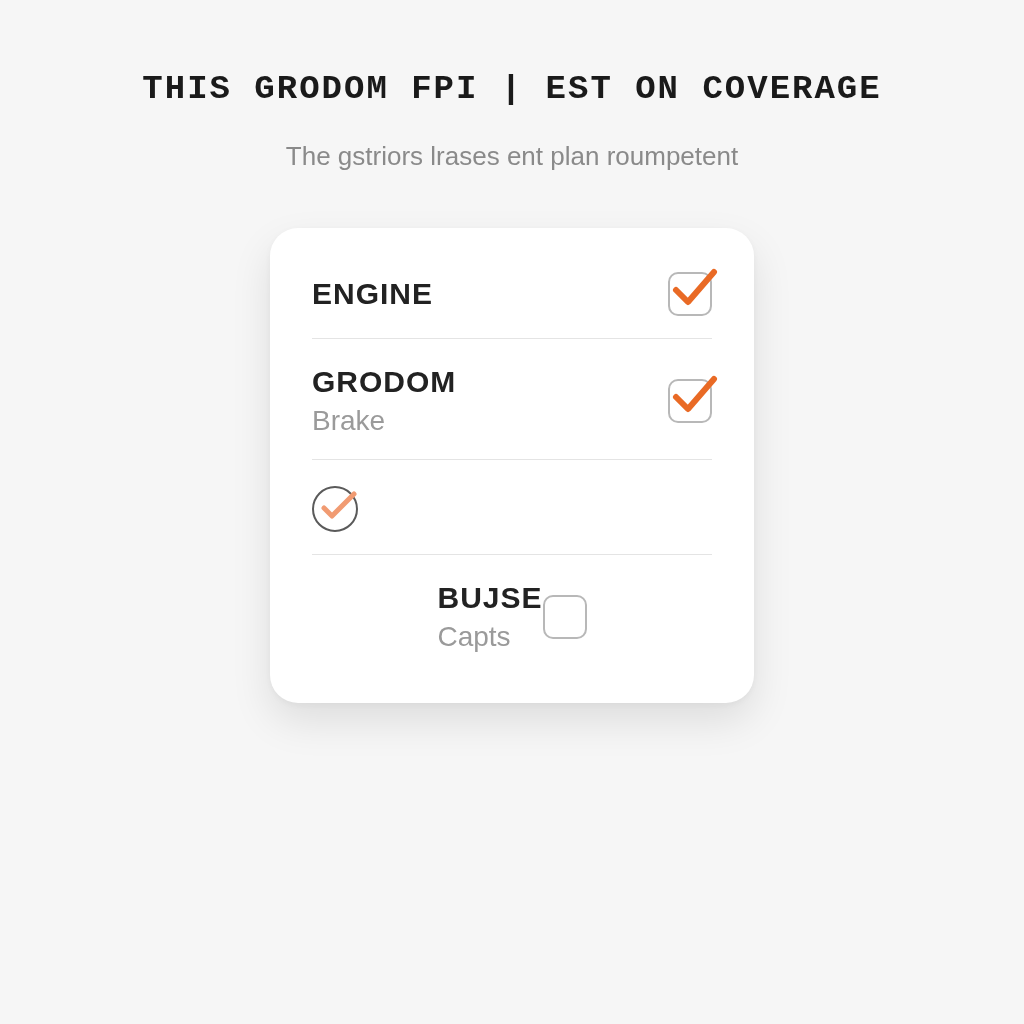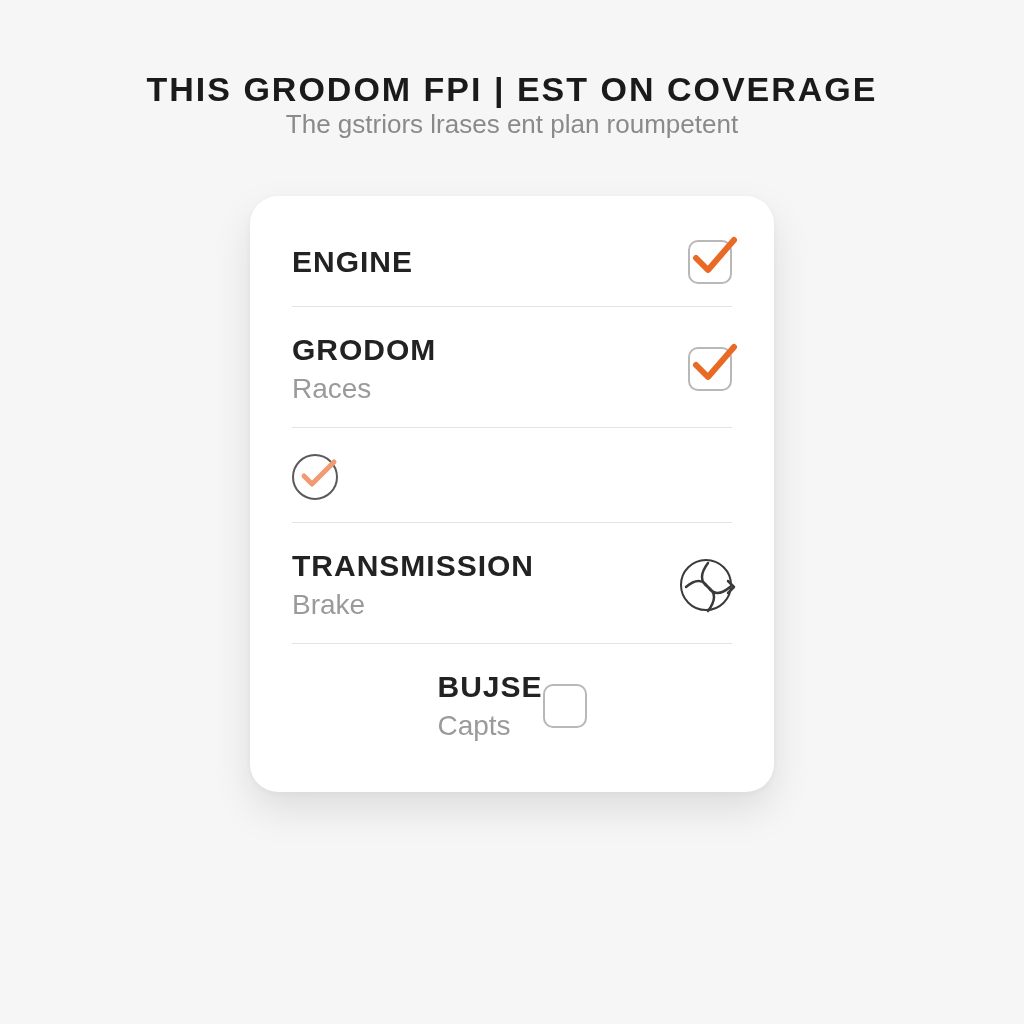--- a/index.html
+++ b/index.html
@@ -10,30 +10,31 @@
     display: flex;
     flex-direction: column;
     align-items: center;
   }
   .header { text-align: center; margin-top: 70px; }
   .title {
     font-size: 34px;
     font-weight: 800;
     letter-spacing: 2px;
     color: #1a1a1a;
+    font-family: Liberation Mono, monospace;
   }
   .subtitle {
-    margin-top: 0;
+    margin-top: 33px;
     font-size: 26px;
     font-weight: 400;
     color: #8a8a8a;
   }
   .card {
     margin-top: 56px;
-    width: 524px;
+    width: 484px;
     background: #ffffff;
     border-radius: 28px;
     box-shadow: 0 18px 40px rgba(0,0,0,0.10), 0 2px 6px rgba(0,0,0,0.04);
     padding: 18px 42px 28px 42px;
   }
   .item {
     display: flex;
     align-items: center;
     justify-content: space-between;
     padding: 26px 0 22px 0;
@@ -98,56 +99,41 @@
         <svg class="check-svg" width="56" height="56" viewBox="0 0 56 56" style="top:-10px;left:-4px">
           <polyline points="10,26 22,38 48,8" fill="none" stroke="#e96a25" stroke-width="6" stroke-linecap="round" stroke-linejoin="round"></polyline>
         </svg>
       </div>
     </div>
   </div>
 
   <div class="item">
     <div class="item-text">
       <span class="item-label">GRODOM</span>
-      <span class="item-sub">Races</span>
+      <span class="item-sub">Brake</span>
     </div>
     <div class="ind">
       <div class="box">
         <svg class="check-svg" width="56" height="56" viewBox="0 0 56 56" style="top:-10px;left:-4px">
           <polyline points="10,26 22,38 48,8" fill="none" stroke="#e96a25" stroke-width="6" stroke-linecap="round" stroke-linejoin="round"></polyline>
         </svg>
       </div>
     </div>
   </div>
 
   <div class="item">
     <div class="ind">
       <div class="circ">
         <svg class="check-svg" width="50" height="50" viewBox="0 0 50 50" style="top:-4px;left:-2px">
           <polyline points="12,24 20,32 42,10" fill="none" stroke="#f19b72" stroke-width="5" stroke-linecap="round" stroke-linejoin="round"></polyline>
         </svg>
       </div>
     </div>
   </div>
 
-  <div class="item">
-    <div class="item-text">
-      <span class="item-label">TRANSMISSION</span>
-      <span class="item-sub">Brake</span>
-    </div>
-    <div class="ind">
-      <div class="globe">
-        <svg width="60" height="60" viewBox="0 0 60 60">
-          <path d="M8 30 Q 22 18, 30 30 Q 38 42, 52 30" fill="none" stroke="#3a3a3a" stroke-width="2.5" stroke-linecap="round"></path>
-          <path d="M30 6 Q 18 22, 30 30 Q 42 38, 30 54" fill="none" stroke="#3a3a3a" stroke-width="2.5" stroke-linecap="round"></path>
-          <polyline points="50,24 56,30 50,36" fill="none" stroke="#3a3a3a" stroke-width="2.5" stroke-linecap="round" stroke-linejoin="round"></polyline>
-        </svg>
-      </div>
-    </div>
-  </div>
 
   <div class="item">
     <div class="item-text">
       <span class="item-label">BUJSE</span>
       <span class="item-sub">Capts</span>
     </div>
     <div class="ind">
       <div class="box"></div>
     </div>
   </div>

